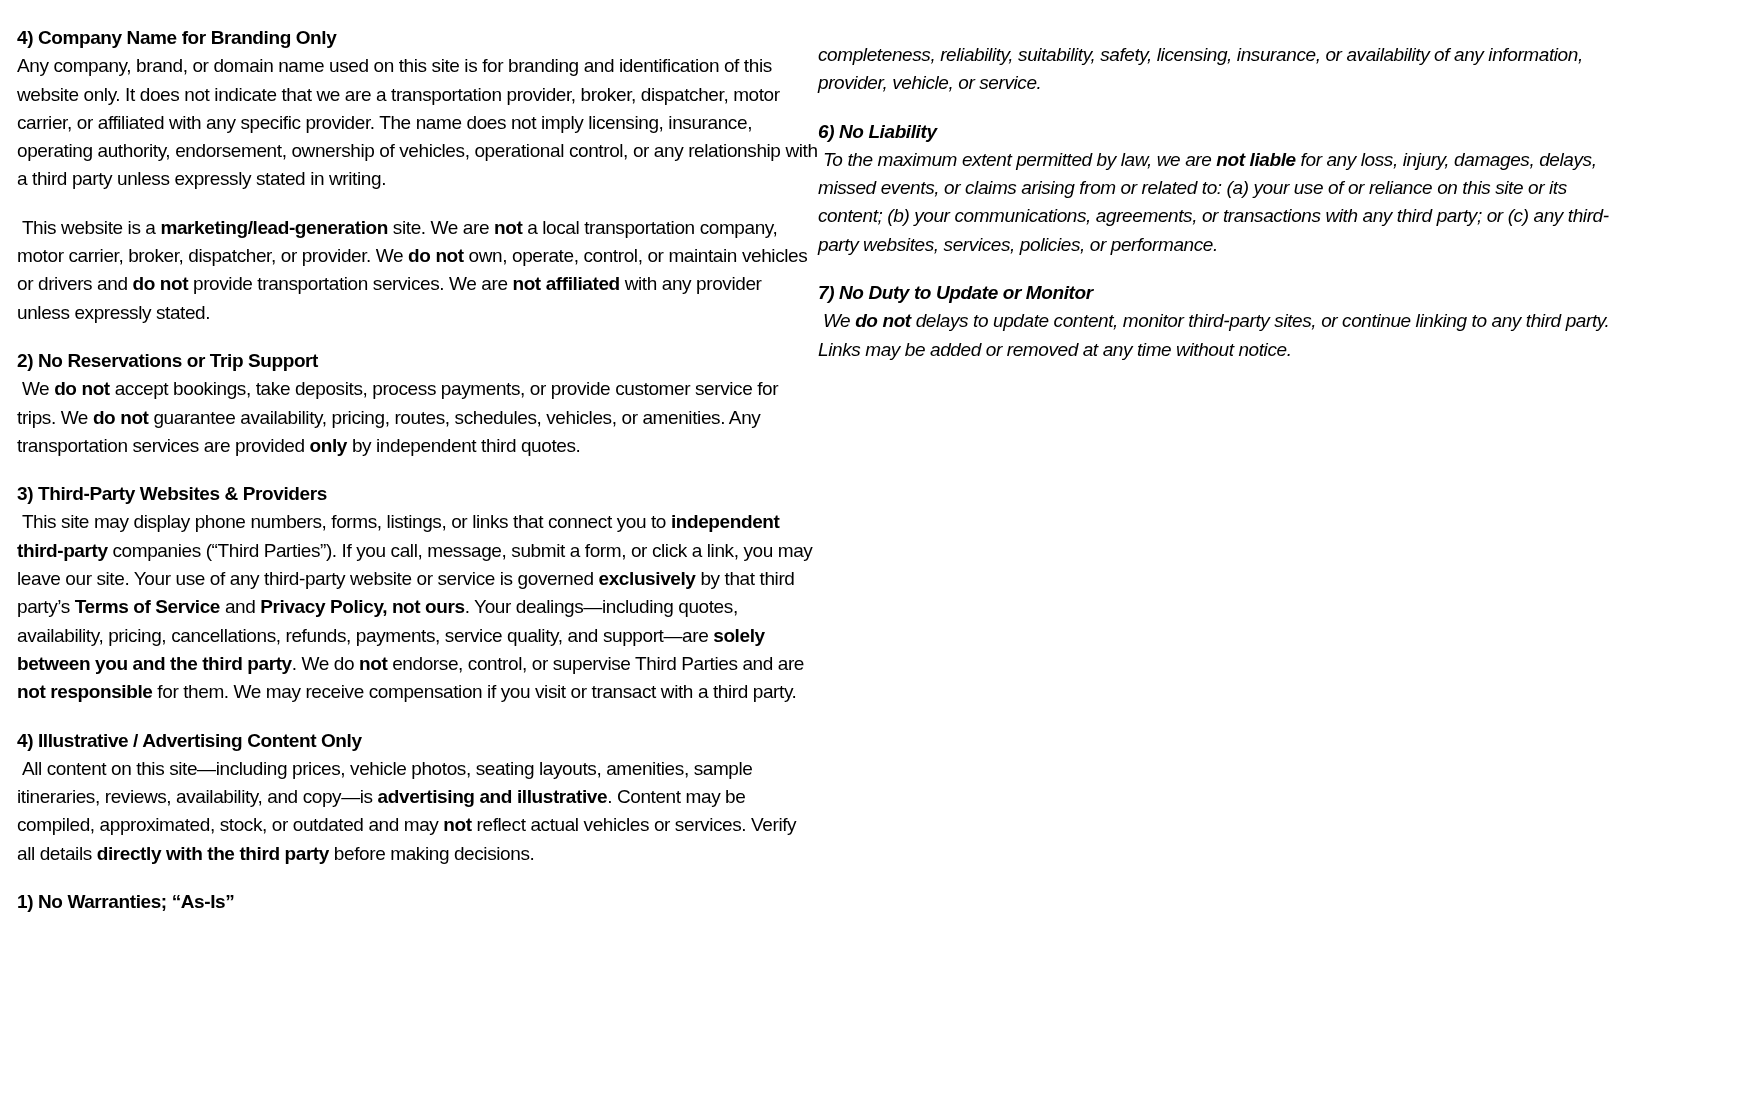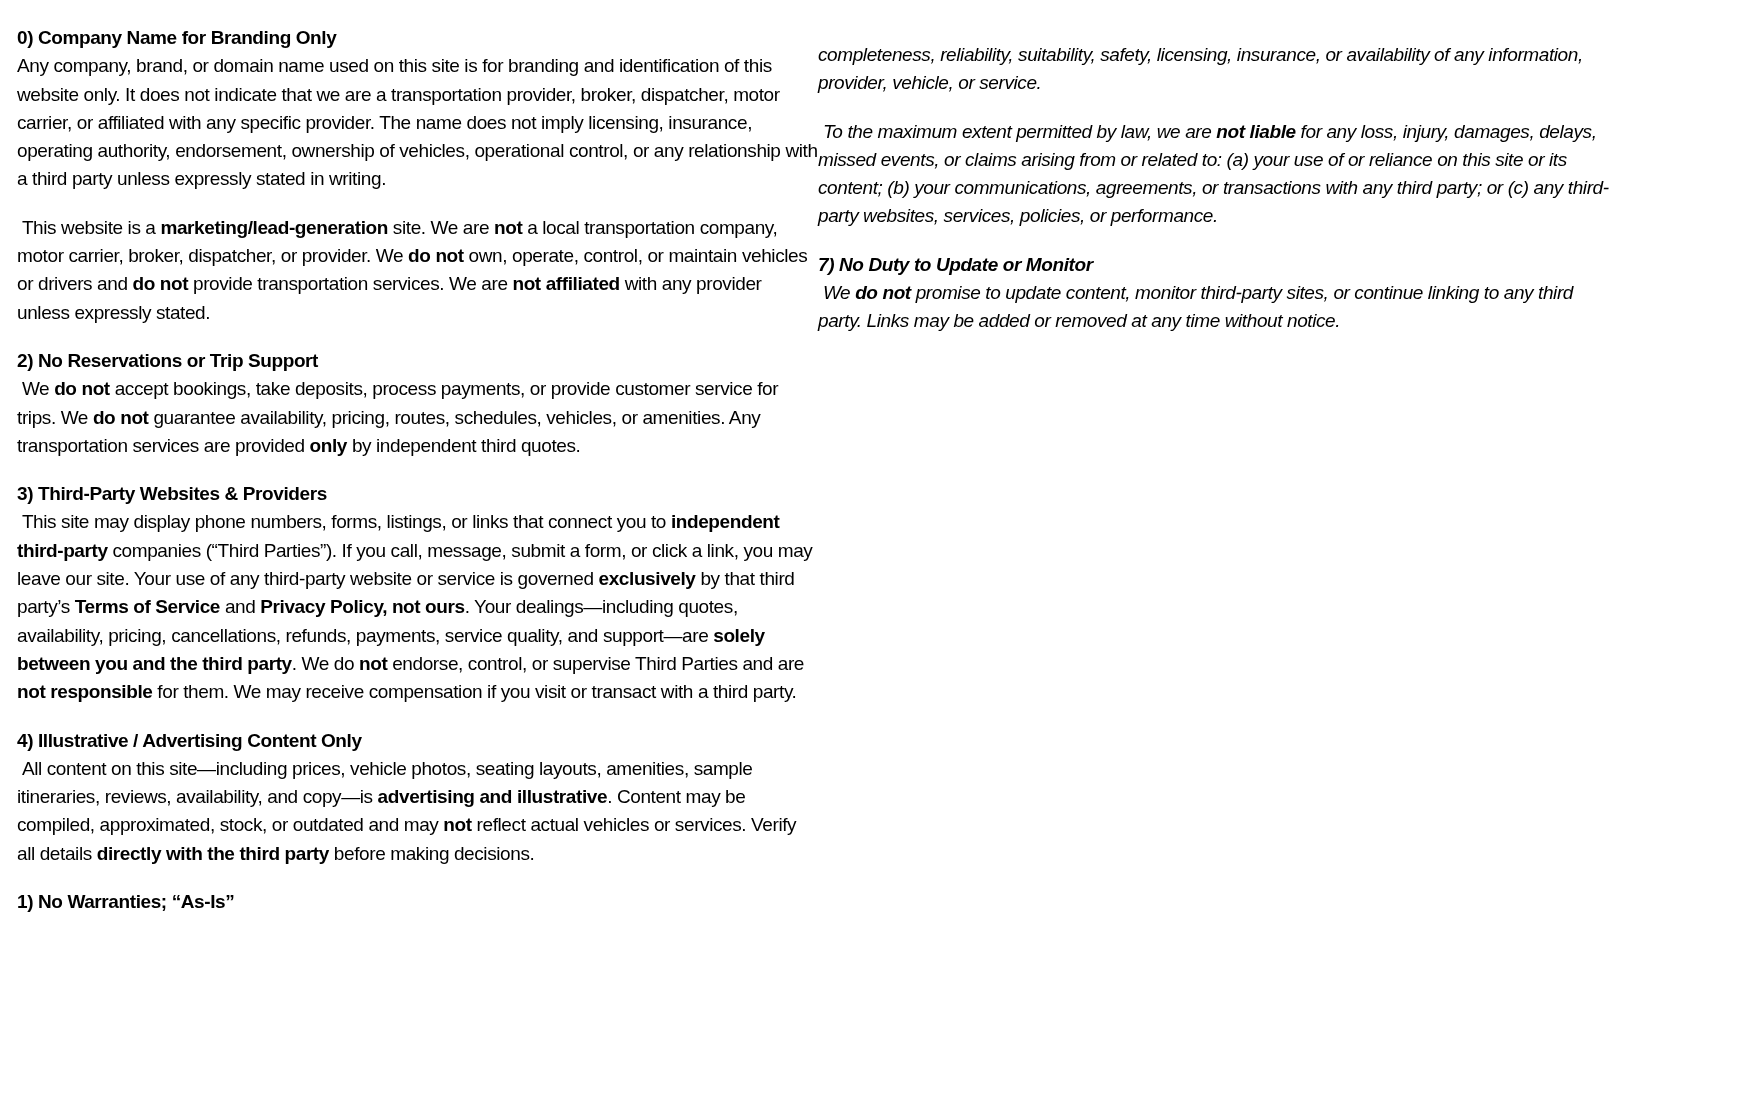--- a/index.html
+++ b/index.html
@@ -38,21 +38,21 @@
     white-space: pre-wrap;
   }
   .block b { font-weight: 700; }
 </style>
 </head>
 <body>
 
 <div class="doc">
   <div class="col col-left">
       <div class="block">
-        <h3>0) Company Name for Branding Only</h3>
+        <h3>4) Company Name for Branding Only</h3>
         <p><span>Any company, brand, or domain name used on this site is for branding and identification of this website only. It does not indicate that we are a transportation provider, broker, dispatcher, motor carrier, or affiliated with any specific provider. The name does not imply licensing, insurance, operating authority, endorsement, ownership of vehicles, operational control, or any relationship with a third party unless expressly stated in writing.</span></p>
       </div>
       <div class="block">
         <p><span> This website is a </span><b>marketing/lead-generation</b><span> site. We are </span><b>not</b><span> a local transportation company, motor carrier, broker, dispatcher, or provider. We </span><b>do not</b><span> own, operate, control, or maintain vehicles or drivers and </span><b>do not</b><span> provide transportation services. We are </span><b>not affiliated</b><span> with any provider unless expressly stated.</span></p>
       </div>
       <div class="block">
         <h3>2) No Reservations or Trip Support</h3>
         <p><span> We </span><b>do not</b><span> accept bookings, take deposits, process payments, or provide customer service for trips. We </span><b>do not</b><span> guarantee availability, pricing, routes, schedules, vehicles, or amenities. Any transportation services are provided </span><b>only</b><span> by independent third quotes.</span></p>
       </div>
       <div class="block">
@@ -65,20 +65,21 @@
       </div>
       <div class="block">
         <h3>1) No Warranties; “As-Is”</h3>
       </div>
     </div>
   <div class="col col-right">
       <div class="block">
         <p><span>completeness, reliability, suitability, safety, licensing, insurance, or availability of any information, provider, vehicle, or service.</span></p>
       </div>
       <div class="block">
+        <h3>6) No Liability</h3>
         <p><span> To the maximum extent permitted by law, we are </span><b>not liable</b><span> for any loss, injury, damages, delays, missed events, or claims arising from or related to: (a) your use of or reliance on this site or its content; (b) your communications, agreements, or transactions with any third party; or (c) any third-party websites, services, policies, or performance.</span></p>
       </div>
       <div class="block">
         <h3>7) No Duty to Update or Monitor</h3>
-        <p><span> We </span><b>do not</b><span> promise to update content, monitor third-party sites, or continue linking to any third party. Links may be added or removed at any time without notice.</span></p>
+        <p><span> We </span><b>do not</b><span> delays to update content, monitor third-party sites, or continue linking to any third party. Links may be added or removed at any time without notice.</span></p>
       </div>
     </div>
 </div>
 
 </body></html>

